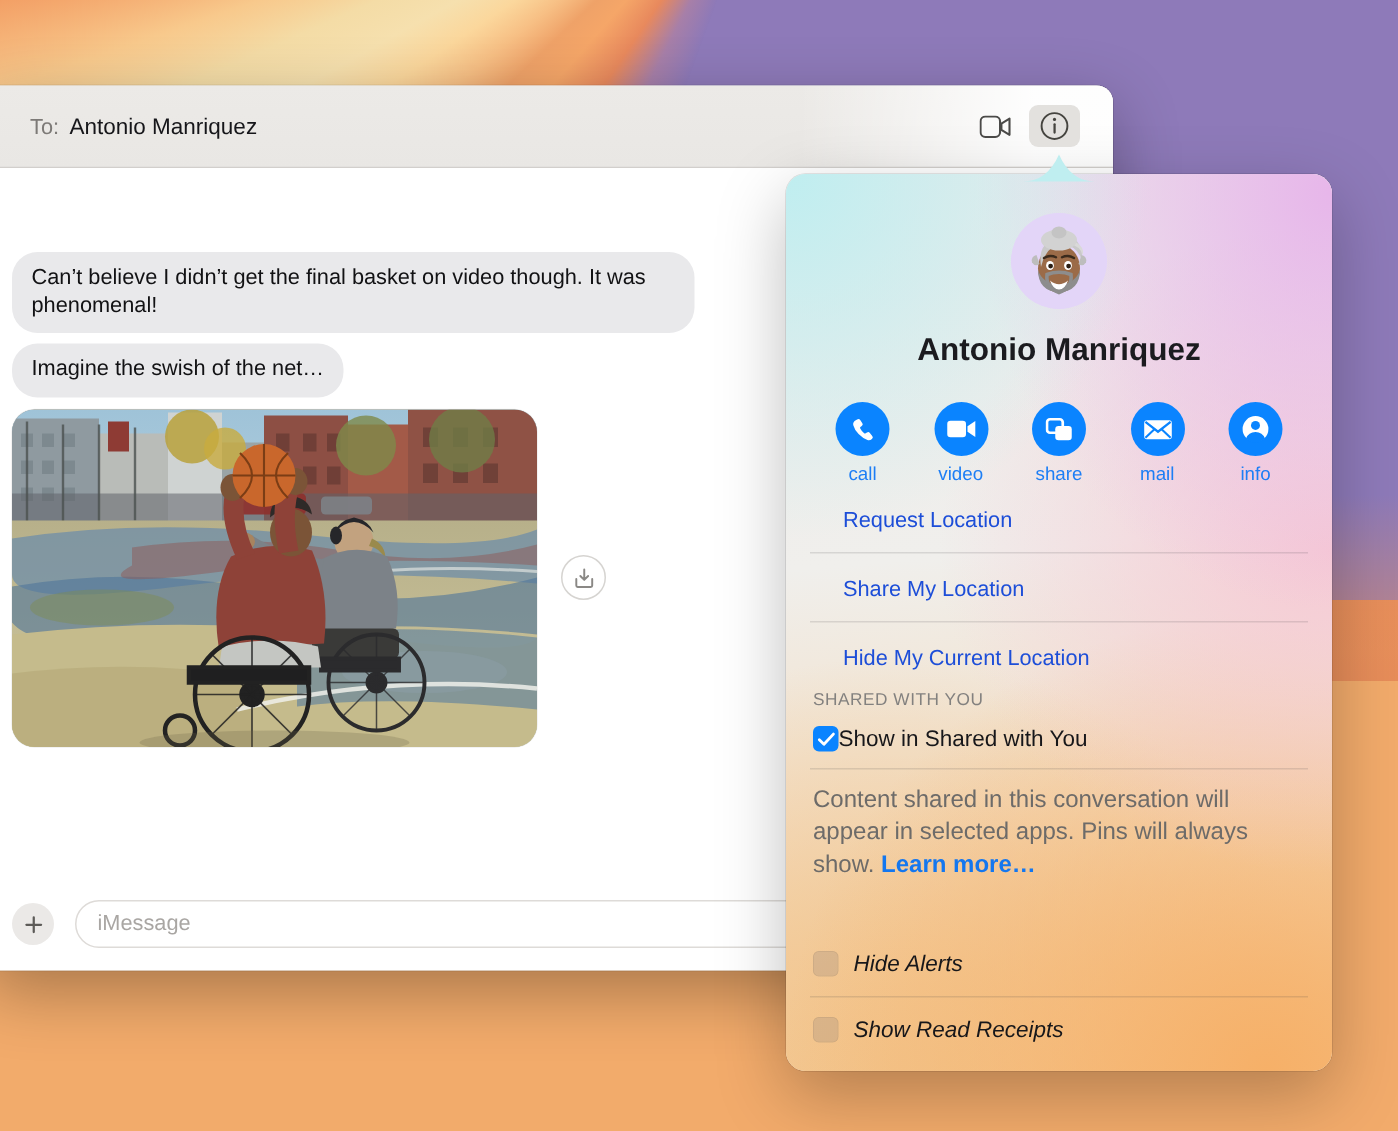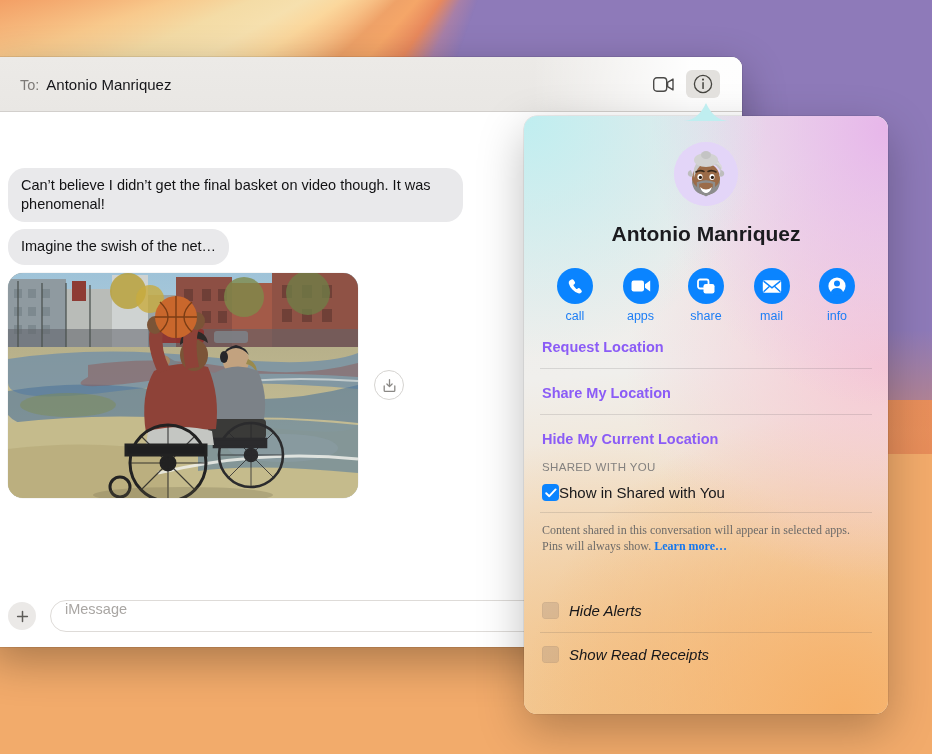--- a/index.html
+++ b/index.html
@@ -139,21 +139,21 @@
     position:absolute; left:0; right:0; bottom:0; height:62px;
     background:#fff; display:flex; align-items:center;
     padding:0 18px; gap:14px;
   }
   .plus-btn {
     width:28px; height:28px; border-radius:50%; background:#ebe9e7;
     display:flex; align-items:center; justify-content:center; flex:0 0 auto;
   }
   .imessage-field {
     flex:1; height:32px; border:1px solid #dedbd8; border-radius:16px;
-    display:flex; padding:0 14px;
+    display:flex; align-items:center; padding:0 14px;
     font-size:14.5px; color:#a9a6a3; background:#fff;
   }
 
   
   #info-popover {
     position:absolute; left:524px; top:116px;
     width:364px; height:598px;
     border-radius:13px;
     box-shadow:0 16px 46px rgba(0,0,0,0.26), 0 0 0 0.5px rgba(0,0,0,0.12);
     overflow:hidden;
@@ -190,44 +190,43 @@
   }
   .action { width:58px; display:flex; flex-direction:column; align-items:center; gap:5px; }
   .action-circle {
     width:36px; height:36px; border-radius:50%; background:#0a84ff;
     display:flex; align-items:center; justify-content:center;
   }
   .action-label { font-size:12.5px; color:#1d7ef5; }
 
   .link-row {
     padding:16px 2px 13px 2px;
-    font-size:14.5px; color:#8b5cf6; font-weight:bold;
+    font-size:14.5px; color:#1d4ed8; font-weight:normal;margin-left:20px;
   }
   .sep { height:1px; background:rgba(60,60,67,0.14); }
 
   .section-head {
     font-size:11.5px; color:#83817f; letter-spacing:0.35px;
     padding:1px 2px 7px 2px;
   }
   .check-row {
     display:flex; align-items:center; 
     padding:4px 2px 11px 2px;
   }
   .cb {
     width:17px; height:17px; border-radius:4px; flex:0 0 auto;
     display:flex; align-items:center; justify-content:center;
   }
   .cb.on  { background:#0a84ff; }
   .cb.off { background:rgba(160,140,125,0.30); box-shadow:inset 0 0 0 0.5px rgba(0,0,0,0.07); }
   .check-label { font-size:15px; color:#17171a; }
 
   .footnote {
-    font-size:12px; line-height:1.33; color:#6d6b69;
+    font-size:16px; line-height:1.33; color:#6d6b69;
     padding:10px 2px 0 2px;
-    font-family:Liberation Serif, serif;
   }
   .footnote a { color:#1477ef; font-weight:bold; text-decoration:none; }
 
   .toggle-row {
     display:flex; align-items:center; gap:10px;
     padding:13px 2px 13px 2px;
   }
   .toggle-label { font-size:15px; color:#17171a;font-style:italic; }
 </style>
 </head>
@@ -480,21 +479,21 @@
         <div class="action-label">call</div>
       </div>
 
       <div class="action">
         <div class="action-circle">
           <svg width="20" height="14" viewBox="0 0 20 14">
             <rect x="0.5" y="1.5" width="12.5" height="11" rx="2.2" fill="#fff"></rect>
             <path d="M14 5.2 L19.2 1.6 V12.4 L14 8.8 Z" fill="#fff"></path>
           </svg>
         </div>
-        <div class="action-label">apps</div>
+        <div class="action-label">video</div>
       </div>
 
       <div class="action">
         <div class="action-circle">
           <svg width="19" height="17" viewBox="0 0 19 17">
             <rect x="1" y="1.5" width="10.5" height="9" rx="2" fill="none" stroke="#fff" stroke-width="1.8"></rect>
             <rect x="6.5" y="6" width="11" height="9.5" rx="2.2" fill="#fff"></rect>
           </svg>
         </div>
         <div class="action-label">share</div>

